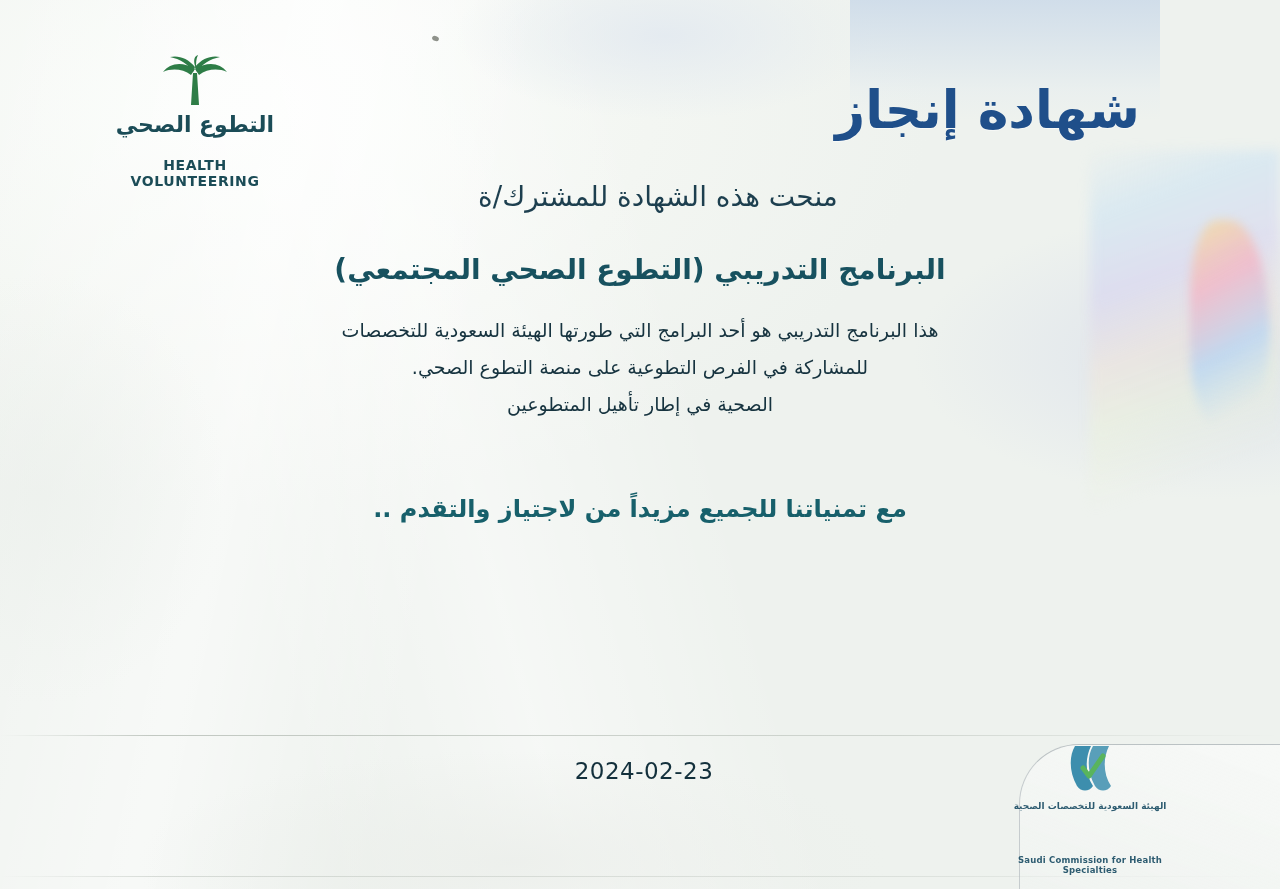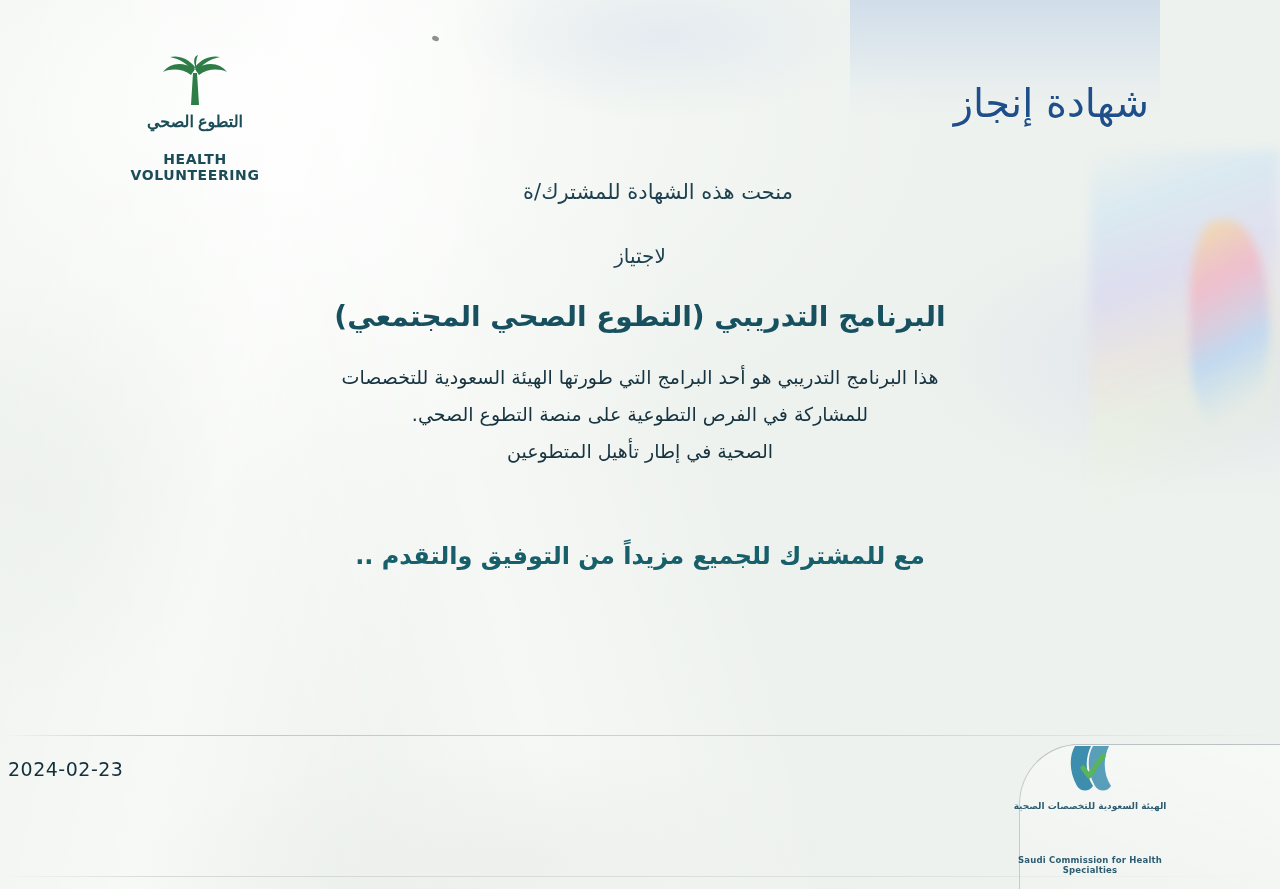--- a/index.html
+++ b/index.html
@@ -120,57 +120,56 @@
     top: 55px;
     width: 190px;
     text-align: center;
     direction: rtl;
   }
   .palm {
     display: block;
     margin: 0 auto 6px auto;
   }
   .hv-ar {
-    font-size: 16px;
+    font-size: 22px;
     font-weight: 700;
     color: #1b4c57;
     letter-spacing: 0px;
     line-height: 1.1;
-    font-family: Liberation Serif, serif;
   }
   .hv-en {
     font-size: 14px;
     font-weight: 700;
     color: #1b4c57;
     letter-spacing: 0.6px;
     margin-top: 20px;
   }
 
   .cert-title {
     position: absolute;
-    right: 131px;
+    right: 140px;
     top: 80px;
-    font-size: 40px;
-    font-weight: 400;
+    font-size: 52px;
+    font-weight: 700;
     color: #1f4f8a;
     letter-spacing: 0px;
     text-shadow: 0 1px 0 rgba(255,255,255,0.5);
   }
 
   
   .body-block {
     position: absolute;
     left: 0;
     right: 0;
     top: 180px;
     text-align: center;
     direction: rtl;
   }
   .line-awarded {
-    font-size: 21px;
+    font-size: 28px;
     color: #1d3f4f;
     font-weight: 500;
     margin-bottom: 40px;
     padding-left: 36px;
   }
   .recipient {
     font-size: 30px;
     color: #123240;
     font-weight: 700;
     letter-spacing: 1px;
@@ -203,22 +202,22 @@
     font-weight: 700;
     color: #17606b;
   }
 
   
   .date {
     position: absolute;
     left: 8px;
     right: 0;
     top: 758px;
-    text-align: left;
-    font-size: 19px;
+    text-align: center;
+    font-size: 23px;
     color: #13303c;
     letter-spacing: 0.5px;
     font-family: "DejaVu Sans", "Liberation Sans", sans-serif;
   }
   .scfhs {
     position: absolute;
     right: 100px;
     bottom: 14px;
     width: 180px;
     text-align: center;
@@ -266,28 +265,27 @@
       <path d="M35 18 L33 50 L41 50 L39 18 Z" fill="#2e7d47"></path>
     </svg>
     <div class="hv-ar">التطوع الصحي</div>
     <div class="hv-en">HEALTH VOLUNTEERING</div>
   </div>
 
   <div class="cert-title">شهادة إنجاز</div>
 
   <div class="body-block">
     <div class="line-awarded">منحت هذه الشهادة للمشترك/ة</div>
-    <div class="line-for">لاجتياز</div>
     <div class="program">البرنامج التدريبي (التطوع الصحي المجتمعي)</div>
     <div class="desc">
       <div>هذا البرنامج التدريبي هو أحد البرامج التي طورتها الهيئة السعودية للتخصصات</div>
       <div>للمشاركة في الفرص التطوعية على منصة التطوع الصحي.</div>
       <div>الصحية في إطار تأهيل المتطوعين</div>
     </div>
-    <div class="wishes">مع للمشترك للجميع مزيداً من التوفيق والتقدم ..</div>
+    <div class="wishes">مع تمنياتنا للجميع مزيداً من لاجتياز والتقدم ..</div>
   </div>
 
   <div class="date">2024-02-23</div>
 
   <div class="scfhs">
     <svg width="62" height="52" viewBox="0 0 62 52">
       <path d="M16 4 C10 14, 10 30, 18 44 C22 50, 30 50, 34 44 C26 32, 26 16, 32 4 Z" fill="#2e86a8"></path>
       <path d="M34 4 C28 14, 28 30, 36 44 C40 50, 48 50, 52 44 C44 32, 44 16, 50 4 Z" fill="#2e86a8" opacity="0.85"></path>
       <path d="M24 26 L30 34 L44 14" stroke="#4caf50" stroke-width="5" fill="none" stroke-linecap="round" stroke-linejoin="round"></path>
     </svg>

